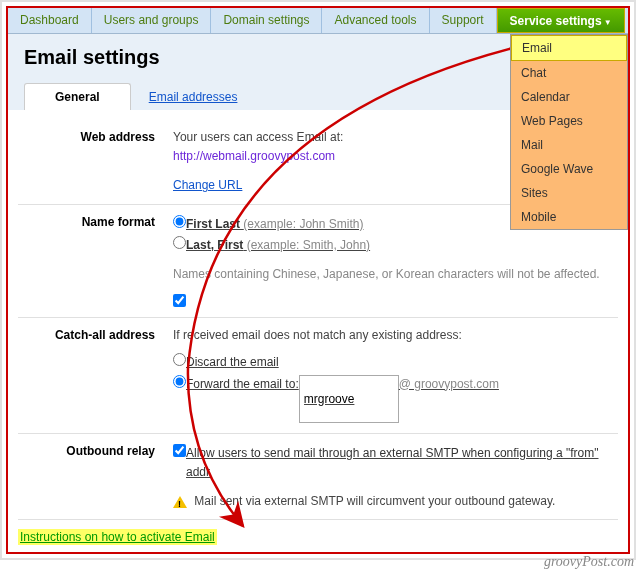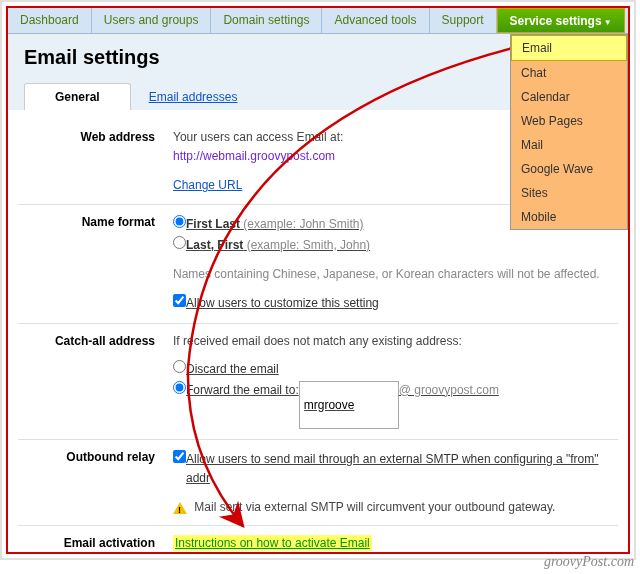--- a/index.html
+++ b/index.html
@@ -94,21 +94,20 @@
         <input type="radio" name="nf" checked="" style="">
         <label><b>First Last</b> <span class="muted">(example: John Smith)</span></label>
       </div>
       <div class="radio-row">
         <input type="radio" name="nf" style="">
         <label><b>Last, First</b> <span class="muted">(example: Smith, John)</span></label>
       </div>
       <div class="muted" style="margin:10px 0;">Names containing Chinese, Japanese, or Korean characters will not be affected.</div>
       <div class="check-row">
         <input type="checkbox" checked="" style="">
-        <label>Allow users to customize this setting</label>
       </div>
     </div>
   </div>
 
   <div class="section sep">
     <div class="section-label">Catch-all address</div>
     <div class="section-body">
       <div>If received email does not match any existing address:</div>
       <div class="radio-row" style="margin-top:8px;">
         <input type="radio" name="ca" style="">
@@ -131,21 +130,20 @@
         <label>Allow users to send mail through an external SMTP when configuring a "from" addr</label>
       </div>
       <div style="margin-top:10px;">
         <span class="warn-icon"></span>
         <span>Mail sent via external SMTP will circumvent your outbound gateway.</span>
       </div>
     </div>
   </div>
 
   <div class="section">
-    <div class="section-label">Email activation</div>
     <div class="section-body">
       <a class="hl">Instructions on how to activate Email</a>
     </div>
   </div>
 
 </div>
 
 <svg class="arrow-svg" width="620" height="550">
   <defs>
     <marker id="ah" markerWidth="12" markerHeight="12" refX="9" refY="5" orient="auto">

